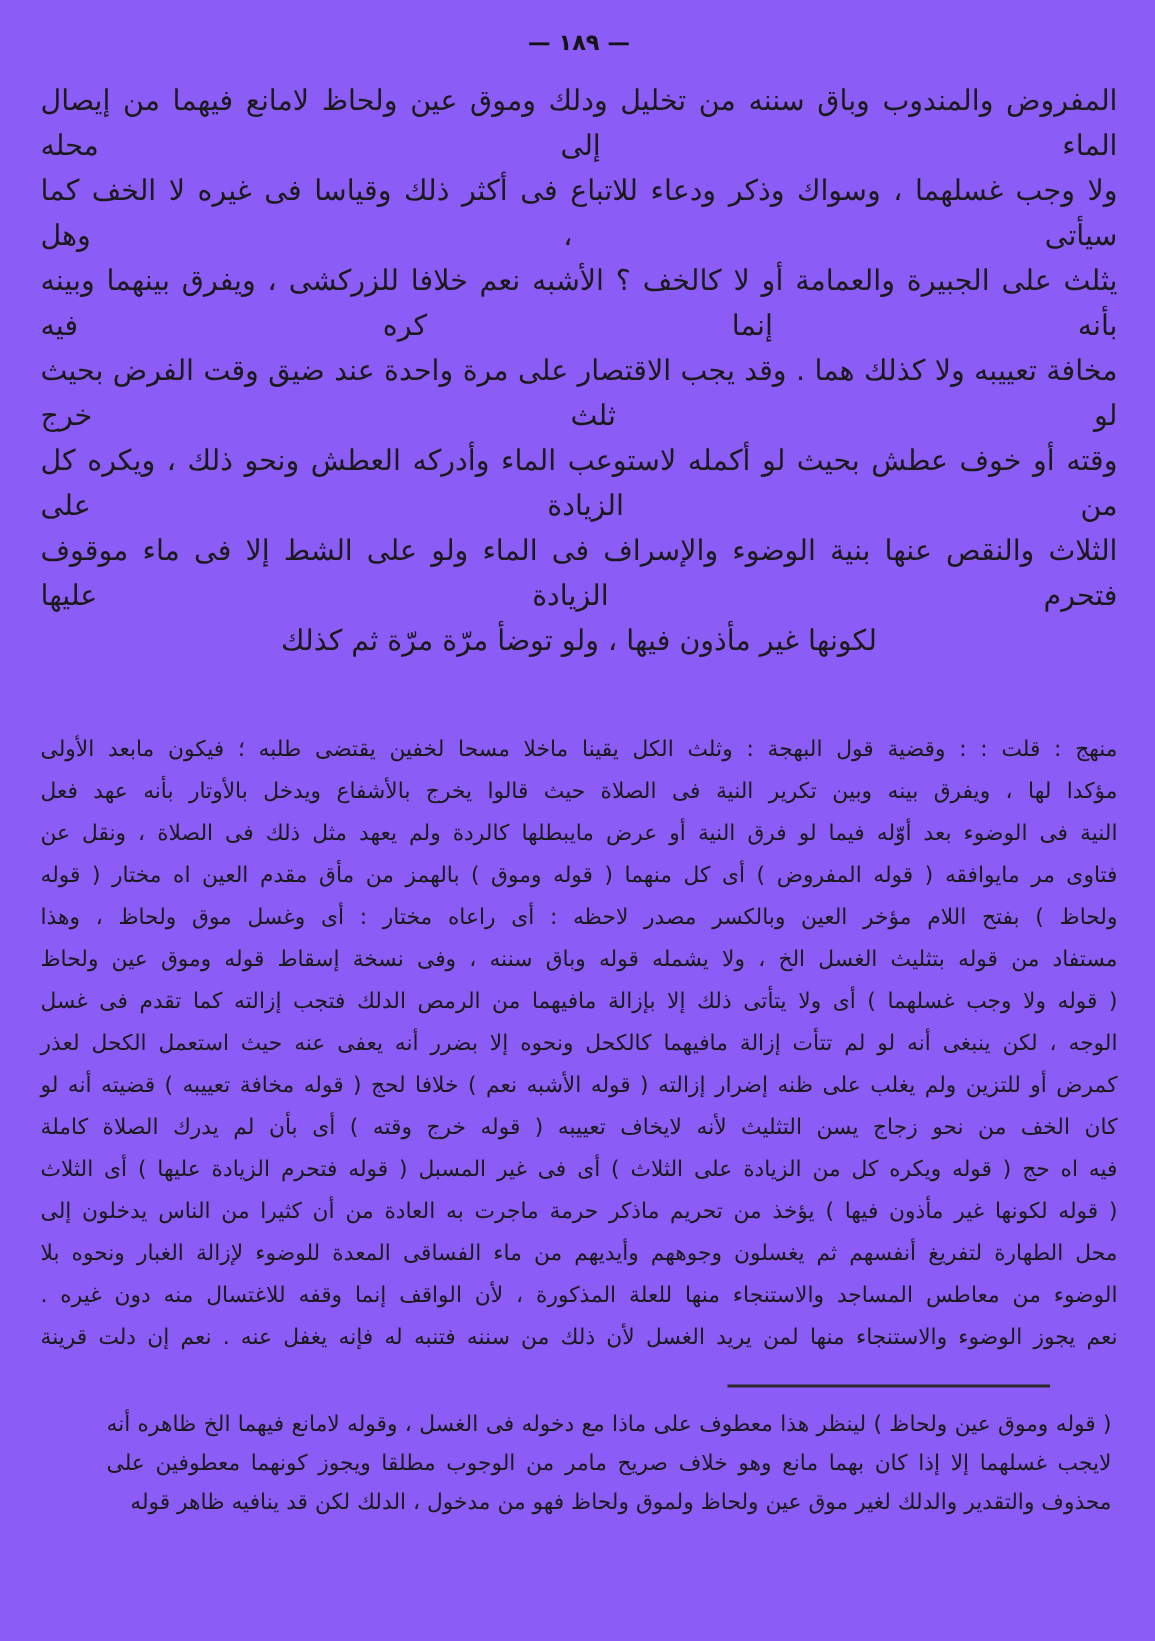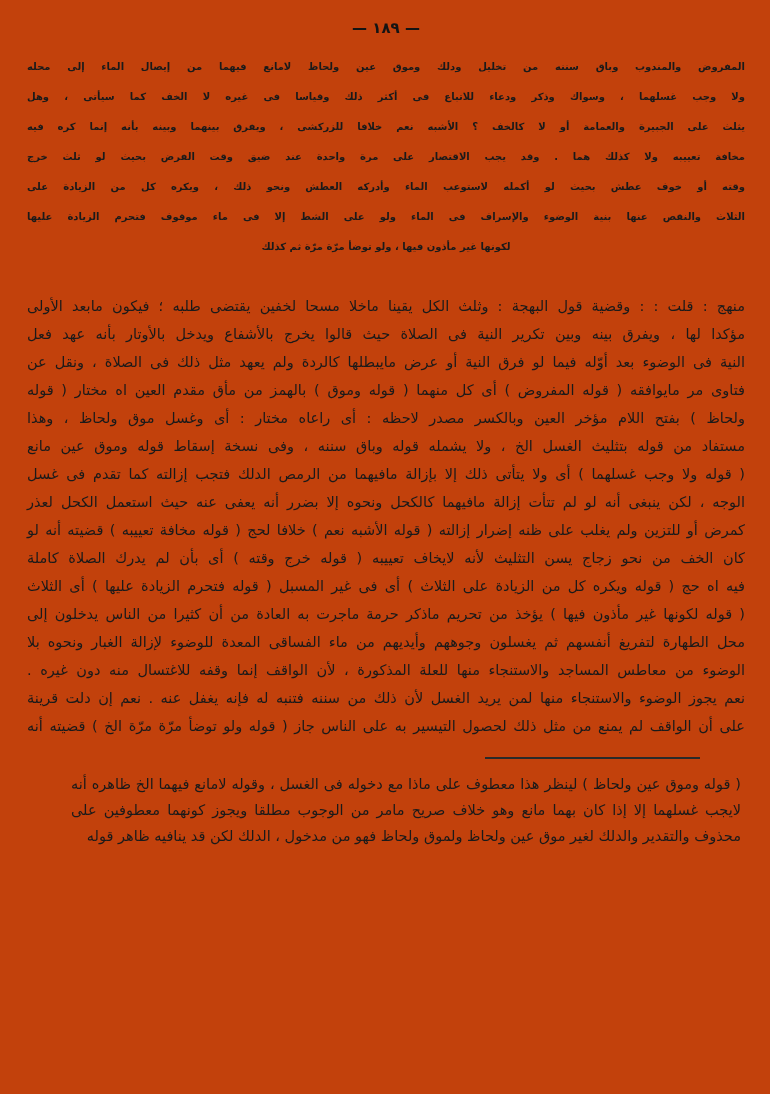--- a/index.html
+++ b/index.html
@@ -5,21 +5,21 @@
   html, body {
     margin: 0;
     padding: 0;
     background: #fcfbf7;
   }
   .page {
     position: relative;
     width: 770px;
     height: 1094px;
     box-sizing: border-box;
-    background: #c2410c;
+    background: #8b5cf6;
     color: #1a1a1a;
     direction: rtl;
     font-family: "DejaVu Sans", sans-serif;
     padding: 16px 25px 0 27px;
     overflow: hidden;
   }
   .pageno {
     text-align: center;
     font-size: 15px;
     font-weight: bold;
@@ -29,33 +29,33 @@
     margin-bottom: 12px;
     color: #141414;
   }
   .line {
     text-align: justify;
     text-align-last: justify;
     white-space: normal;
   }
   
   .matn {
-    font-size: 10px;
-    font-weight: bold;
+    font-size: 19px;
+    font-weight: normal;
   }
   .matn .line {
     line-height: 30px;
     min-height: 30px;
   }
   .matn .line:last-child {
     text-align-last: center;
   }
   
   .sharh {
-    margin-top: 30px;
+    margin-top: 44px;
     font-size: 14.5px;
   }
   .sharh .line {
     line-height: 28px;
     min-height: 28px;
   }
   
   .footnote-sep {
     width: 215px;
     height: 0;
@@ -93,31 +93,30 @@
       <div class="line">الثلاث والنقص عنها بنية الوضوء والإسراف فى الماء ولو على الشط إلا فى ماء موقوف فتحرم الزيادة عليها</div>
       <div class="line">لكونها غير مأذون فيها ، ولو توضأ مرّة مرّة ثم كذلك</div>
     </div>
 
   <div class="sharh">
       <div class="line">منهج : قلت : : وقضية قول البهجة : وثلث الكل يقينا ماخلا مسحا لخفين يقتضى طلبه ؛ فيكون مابعد الأولى</div>
       <div class="line">مؤكدا لها ، ويفرق بينه وبين تكرير النية فى الصلاة حيث قالوا يخرج بالأشفاع ويدخل بالأوتار بأنه عهد فعل</div>
       <div class="line">النية فى الوضوء بعد أوّله فيما لو فرق النية أو عرض مايبطلها كالردة ولم يعهد مثل ذلك فى الصلاة ، ونقل عن</div>
       <div class="line">فتاوى مر مايوافقه ( قوله المفروض ) أى كل منهما ( قوله وموق ) بالهمز من مأق مقدم العين اه مختار ( قوله</div>
       <div class="line">ولحاظ ) بفتح اللام مؤخر العين وبالكسر مصدر لاحظه : أى راعاه مختار : أى وغسل موق ولحاظ ، وهذا</div>
-      <div class="line">مستفاد من قوله بتثليث الغسل الخ ، ولا يشمله قوله وباق سننه ، وفى نسخة إسقاط قوله وموق عين مانع</div>
+      <div class="line">مستفاد من قوله بتثليث الغسل الخ ، ولا يشمله قوله وباق سننه ، وفى نسخة إسقاط قوله وموق عين ولحاظ</div>
       <div class="line">( قوله ولا وجب غسلهما ) أى ولا يتأتى ذلك إلا بإزالة مافيهما من الرمص الدلك فتجب إزالته كما تقدم فى غسل</div>
       <div class="line">الوجه ، لكن ينبغى أنه لو لم تتأت إزالة مافيهما كالكحل ونحوه إلا بضرر أنه يعفى عنه حيث استعمل الكحل لعذر</div>
       <div class="line">كمرض أو للتزين ولم يغلب على ظنه إضرار إزالته ( قوله الأشبه نعم ) خلافا لحج ( قوله مخافة تعييبه ) قضيته أنه لو</div>
       <div class="line">كان الخف من نحو زجاج يسن التثليث لأنه لايخاف تعييبه ( قوله خرج وقته ) أى بأن لم يدرك الصلاة كاملة</div>
       <div class="line">فيه اه حج ( قوله ويكره كل من الزيادة على الثلاث ) أى فى غير المسبل ( قوله فتحرم الزيادة عليها ) أى الثلاث</div>
       <div class="line">( قوله لكونها غير مأذون فيها ) يؤخذ من تحريم ماذكر حرمة ماجرت به العادة من أن كثيرا من الناس يدخلون إلى</div>
       <div class="line">محل الطهارة لتفريغ أنفسهم ثم يغسلون وجوههم وأيديهم من ماء الفساقى المعدة للوضوء لإزالة الغبار ونحوه بلا</div>
       <div class="line">الوضوء من معاطس المساجد والاستنجاء منها للعلة المذكورة ، لأن الواقف إنما وقفه للاغتسال منه دون غيره .</div>
       <div class="line">نعم يجوز الوضوء والاستنجاء منها لمن يريد الغسل لأن ذلك من سننه فتنبه له فإنه يغفل عنه . نعم إن دلت قرينة</div>
-      <div class="line">على أن الواقف لم يمنع من مثل ذلك لحصول التيسير به على الناس جاز ( قوله ولو توضأ مرّة مرّة الخ ) قضيته أنه</div>
     </div>
 
   <div class="footnote-sep"></div>
 
   <div class="footnote">
       <div class="line">( قوله وموق عين ولحاظ ) لينظر هذا معطوف على ماذا مع دخوله فى الغسل ، وقوله لامانع فيهما الخ ظاهره أنه</div>
       <div class="line">لايجب غسلهما إلا إذا كان بهما مانع وهو خلاف صريح مامر من الوجوب مطلقا ويجوز كونهما معطوفين على</div>
       <div class="line">محذوف والتقدير والدلك لغير موق عين ولحاظ ولموق ولحاظ فهو من مدخول ، الدلك لكن قد ينافيه ظاهر قوله</div>
     </div>
 

